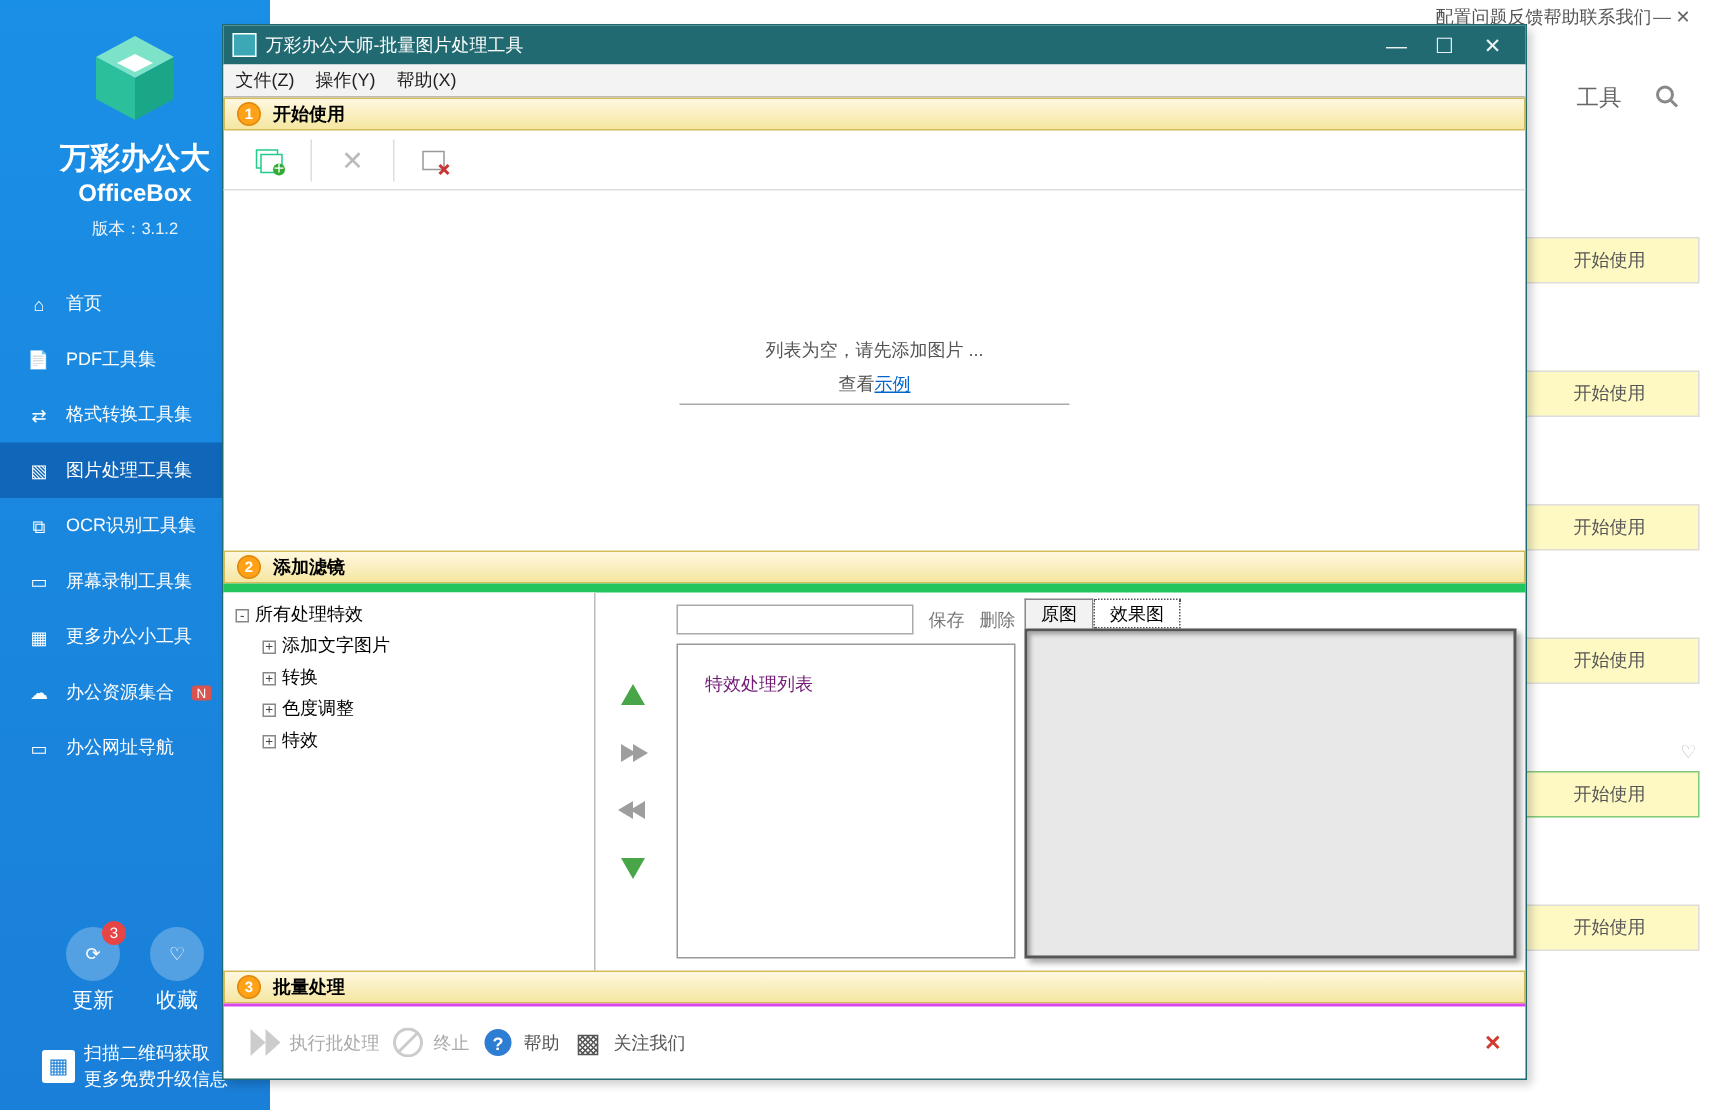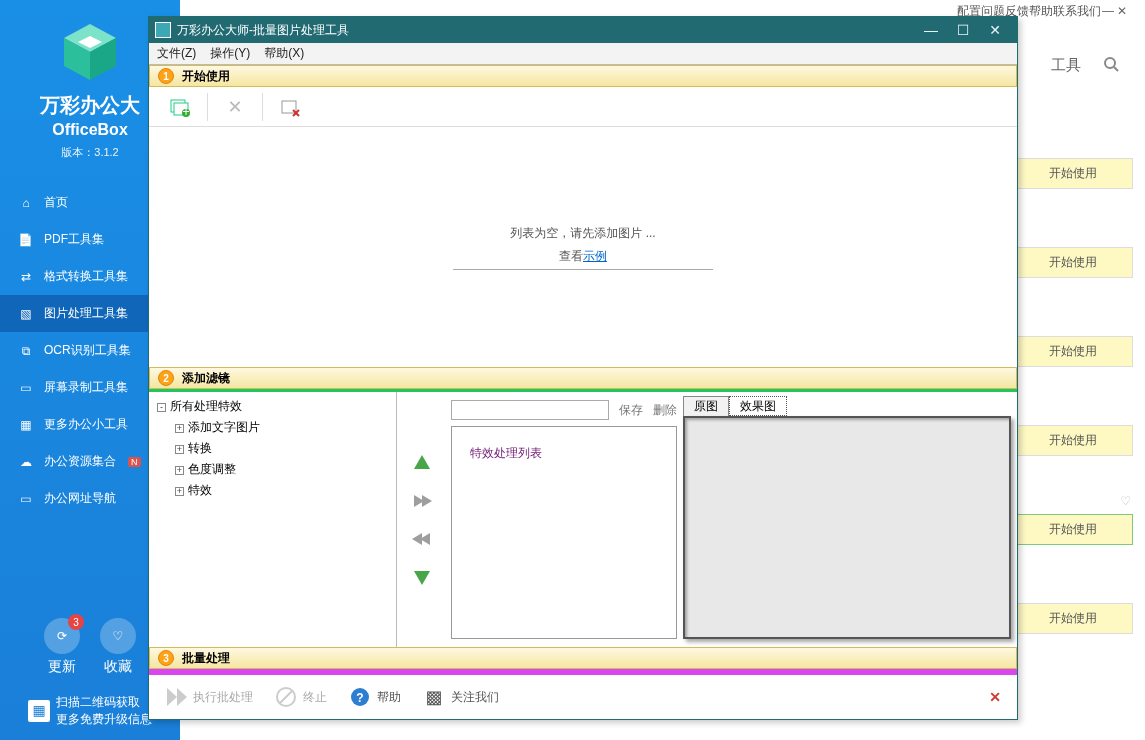--- a/index.html
+++ b/index.html
@@ -52,21 +52,21 @@
 
 .sec-toolbar{height:40px;border-bottom:1px solid #ddd;display:flex;align-items:center;gap:8px;padding:0 12px}
 .tb-btn{width:38px;height:32px;display:flex;align-items:center;justify-content:center;border:1px solid transparent;cursor:pointer;color:#888}
 .tb-sep{width:1px;height:28px;background:#ddd}
 
 .add-area{flex:0 0 240px;display:flex;flex-direction:column;align-items:center;justify-content:center;color:#555}
 .add-area .hint{margin-bottom:6px}
 .add-area a{color:#0066cc;text-decoration:underline}
 .hr-line{width:260px;height:1px;background:#aaa;margin-top:4px}
 
-.filter-body{flex:1;display:flex;border-top:3px solid #22c55e}
+.filter-body{flex:1;display:flex;border-top:6px solid #22c55e}
 .tree-pane{width:248px;border-right:1px solid #bbb;padding:4px 2px;overflow:auto;background:#fff}
 .tree-node{padding:2px 0 2px 6px;white-space:nowrap;cursor:pointer}
 .tree-sq{display:inline-block;width:9px;height:9px;border:1px solid #888;margin-right:4px;text-align:center;line-height:7px;font-size:9px;color:#444;background:#fff}
 .tree-child{padding-left:24px}
 
 .mid-cols{display:flex;flex:1}
 .arrow-col{width:50px;display:flex;flex-direction:column;align-items:center;justify-content:center;gap:14px}
 .arrow-btn{width:24px;height:24px;cursor:pointer;color:#48a548;display:flex;align-items:center;justify-content:center}
 .arrow-btn.gray{color:#9e9e9e}
 
@@ -75,21 +75,21 @@
 .combo{flex:1;height:20px;border:1px solid #aaa;background:#fff}
 .link{color:#777;cursor:pointer}
 .fx-list{flex:1;border:1px solid #999;padding:18px;color:#701a75;background:#fff}
 
 .preview-col{width:336px;display:flex;flex-direction:column;padding:4px 6px 8px 2px}
 .tab-row{display:flex;height:20px}
 .tab{border:1px solid #888;border-bottom:none;padding:1px 10px;background:#f2f2f2;cursor:pointer;font-size:12px}
 .tab.active{background:#fff;border:1px dotted #555}
 .preview-box{flex:1;border:2px solid #555;background:#e8e8e8;box-shadow:inset 2px 2px 3px rgba(0,0,0,.3),3px 3px 4px rgba(0,0,0,.35)}
 
-.dlg-footer{height:50px;border-top:6px solid #d946ef;display:flex;align-items:center;gap:22px;padding:0 16px}
+.dlg-footer{height:50px;border-top:2px solid #d946ef;display:flex;align-items:center;gap:8px;padding:0 16px}
 .ft-btn{display:flex;align-items:center;gap:6px;cursor:pointer;color:#555;font-size:13px}
 .ft-btn.disabled{color:#aaa}
 .ft-icon{width:22px;height:22px;display:flex;align-items:center;justify-content:center}
 .ft-close{margin-left:auto;color:#d13a2f;font-weight:bold;cursor:pointer;font-size:14px}
 </style>
 </head>
 <body>
 
 <div class="main-topbar">
   <span>配置</span>

